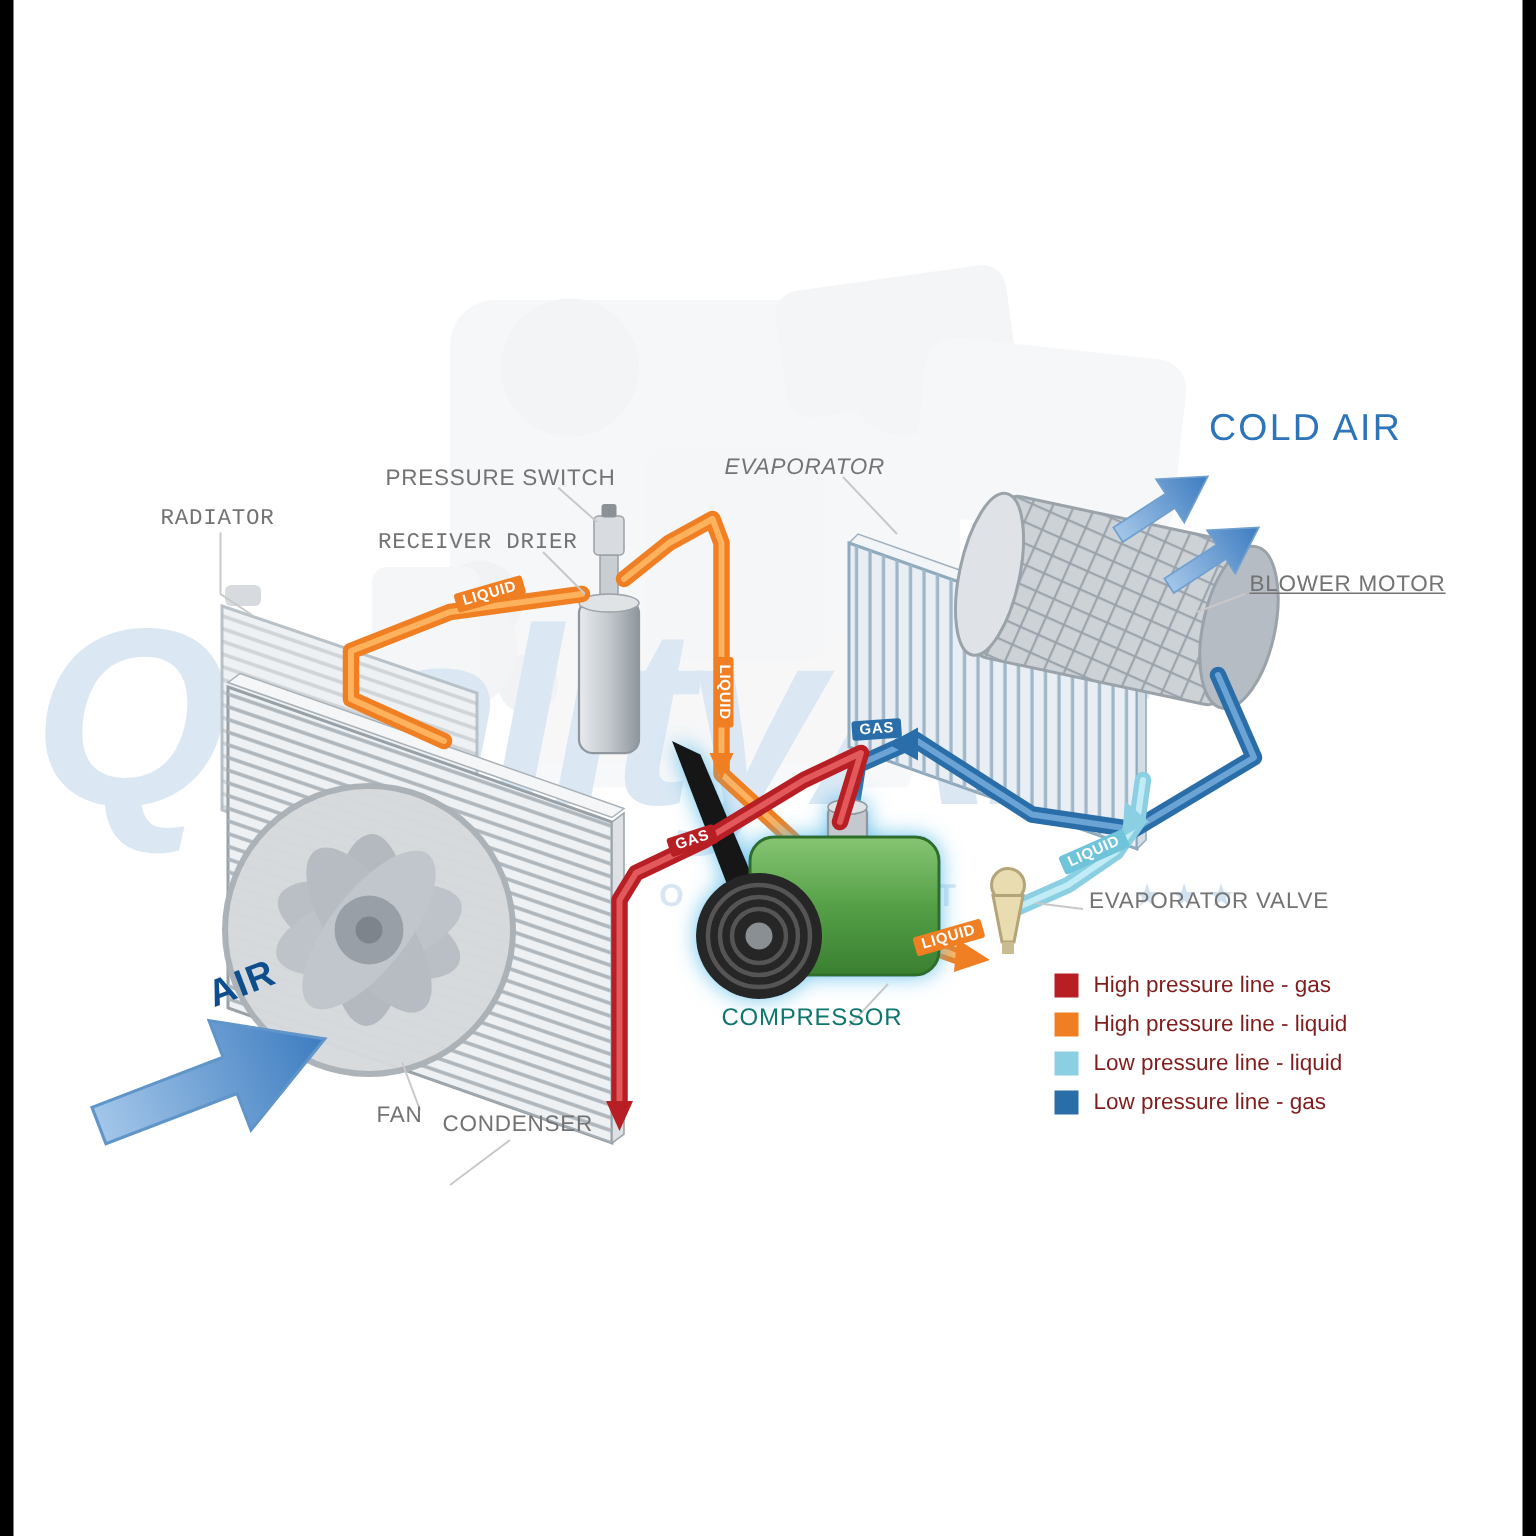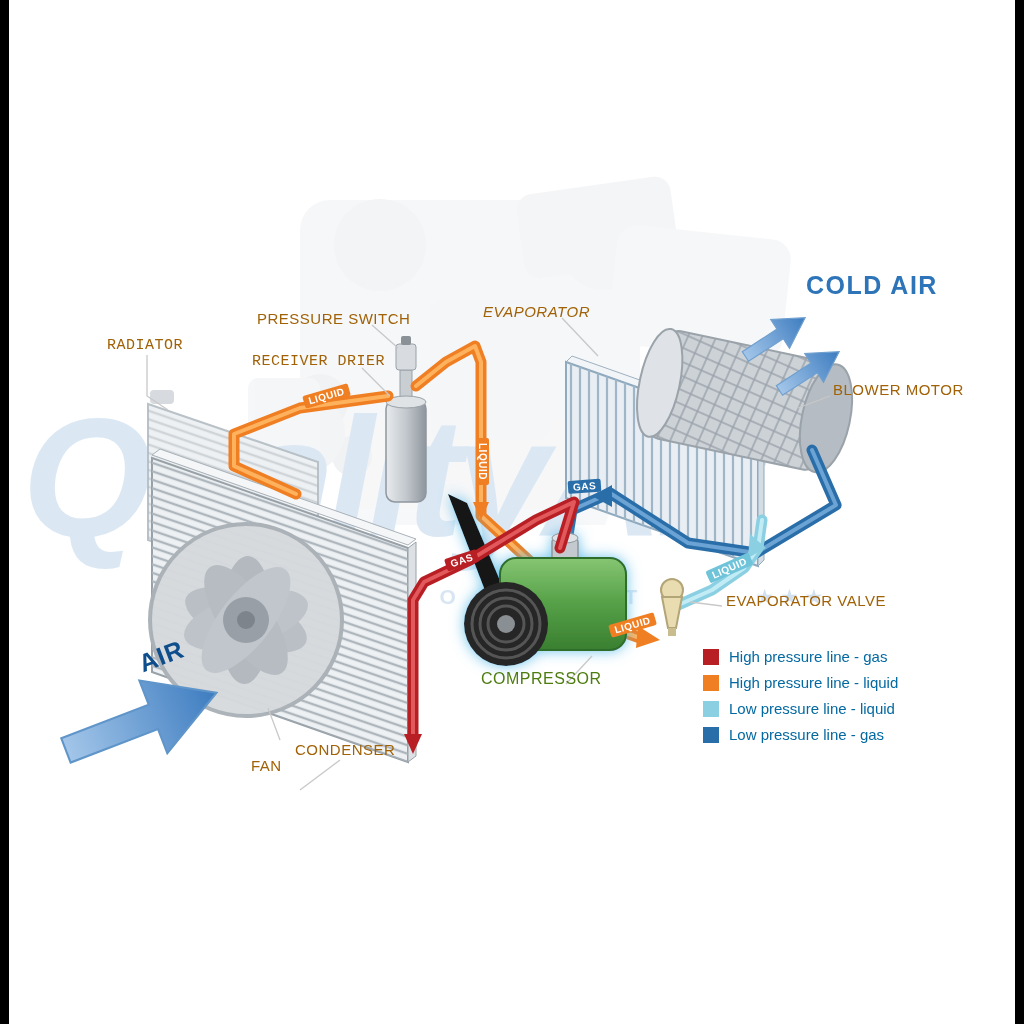--- a/index.html
+++ b/index.html
@@ -21,36 +21,36 @@
   }
   .wm-row{
     position:absolute;left:0;top:585px;width:1024px;
     display:flex;justify-content:center;align-items:center;gap:56px;
     color:#d2e1f0;font-size:21px;
   }
   .wm-sub{letter-spacing:24px;font-weight:700;color:#d8e6f3;}
 
   
   .comp-label{
-    position:absolute;font-size:15px;color:#a16207;letter-spacing:.5px;
+    position:absolute;font-size:15px;color:#737373;letter-spacing:.5px;
     white-space:nowrap;
   }
   #lbl-radiator{left:107px;top:337px;font-family:Liberation Mono, monospace;}
   #lbl-pressure-switch{left:257px;top:310px;}
   #lbl-receiver-drier{left:252px;top:353px;font-family:Liberation Mono, monospace;}
   #lbl-evaporator{left:483px;top:303px;font-style:italic;}
-  #lbl-blower-motor{left:833px;top:381px;}
+  #lbl-blower-motor{left:833px;top:381px;text-decoration:underline;}
   #lbl-expansion-valve{left:726px;top:592px;}
-  #lbl-compressor{left:481px;top:670px;font-size:16px;color:#4d7c0f;}
-  #lbl-fan{left:251px;top:757px;}
+  #lbl-compressor{left:481px;top:670px;font-size:16px;color:#0f766e;}
+  #lbl-fan{left:251px;top:735px;}
   #lbl-condenser{left:251px;top:741px;margin-left:44px;}
 
   #lbl-cold-air{
     position:absolute;left:806px;top:271px;
-    font-size:25px;font-weight:700;color:#2d74b8;letter-spacing:1.5px;white-space:nowrap;
+    font-size:25px;font-weight:400;color:#2d74b8;letter-spacing:1.5px;white-space:nowrap;
   }
   #lbl-air{
     position:absolute;left:140px;top:650px;
     font-size:25px;font-weight:700;color:#0e4e8c;letter-spacing:1px;
     transform:rotate(-21deg);transform-origin:left center;
   }
 
   
   .fl{
     position:absolute;font-size:10px;font-weight:700;color:#fff;
@@ -61,21 +61,21 @@
   #fl2{left:489px;top:438px;transform:rotate(90deg);transform-origin:left top;}
   #fl3{left:568px;top:481px;transform:rotate(-4deg);}
   #fl4{left:446px;top:559px;transform:rotate(-18deg);}
   #fl5{left:708px;top:571px;transform:rotate(-24deg);}
   #fl6{left:610px;top:625px;transform:rotate(-16deg);}
 
   
   #legend{position:absolute;left:703px;top:648px;}
   .legend-row{display:flex;align-items:center;gap:10px;margin-bottom:9px;}
   .legend-swatch{width:16px;height:16px;flex:0 0 16px;}
-  .legend-label{font-size:15px;color:#0369a1;white-space:nowrap;}
+  .legend-label{font-size:15px;color:#7f1d1d;white-space:nowrap;}
 </style>
 </head>
 <body>
 
 <div class="stage">
   <div class="edge-bar edge-left"></div>
   <div class="edge-bar edge-right"></div>
 
   <svg id="bg-layer" class="layer" viewBox="0 0 1024 1024">
     <g opacity="0.6">

